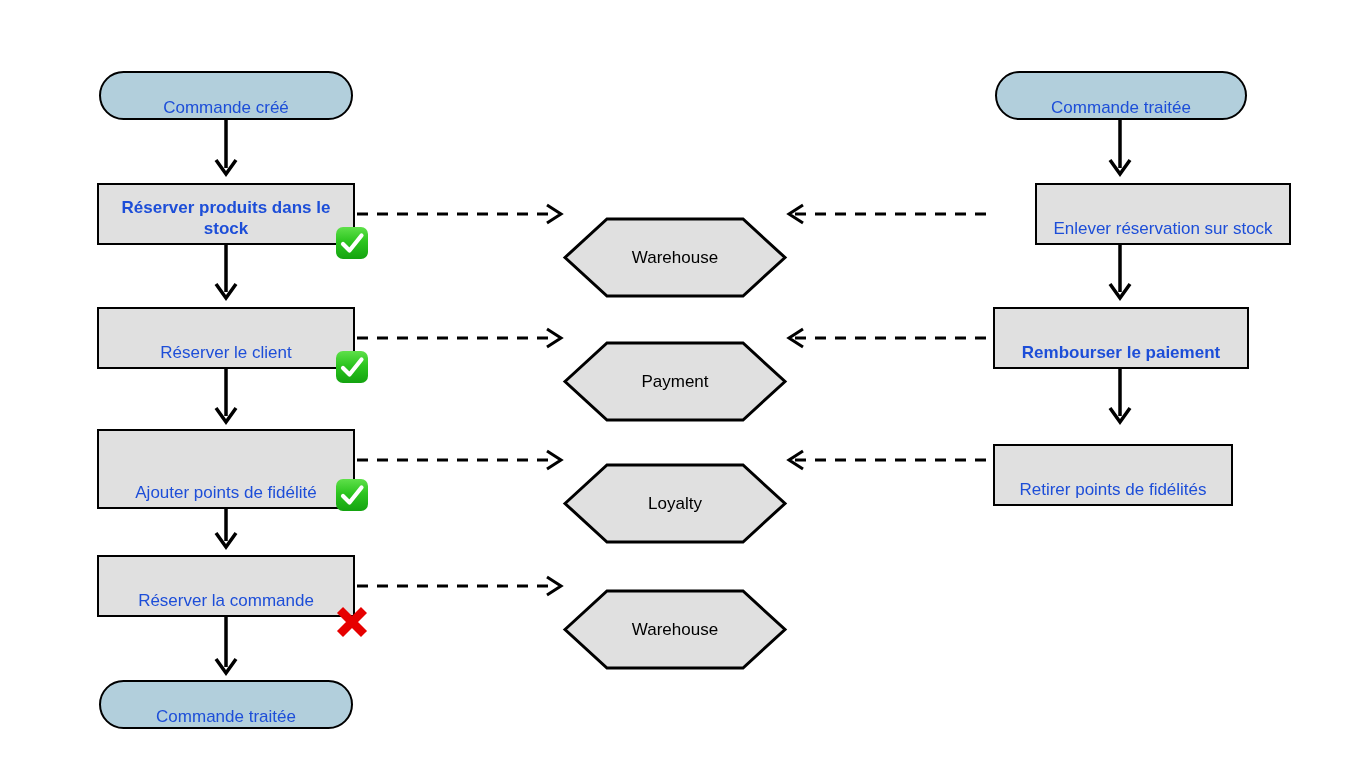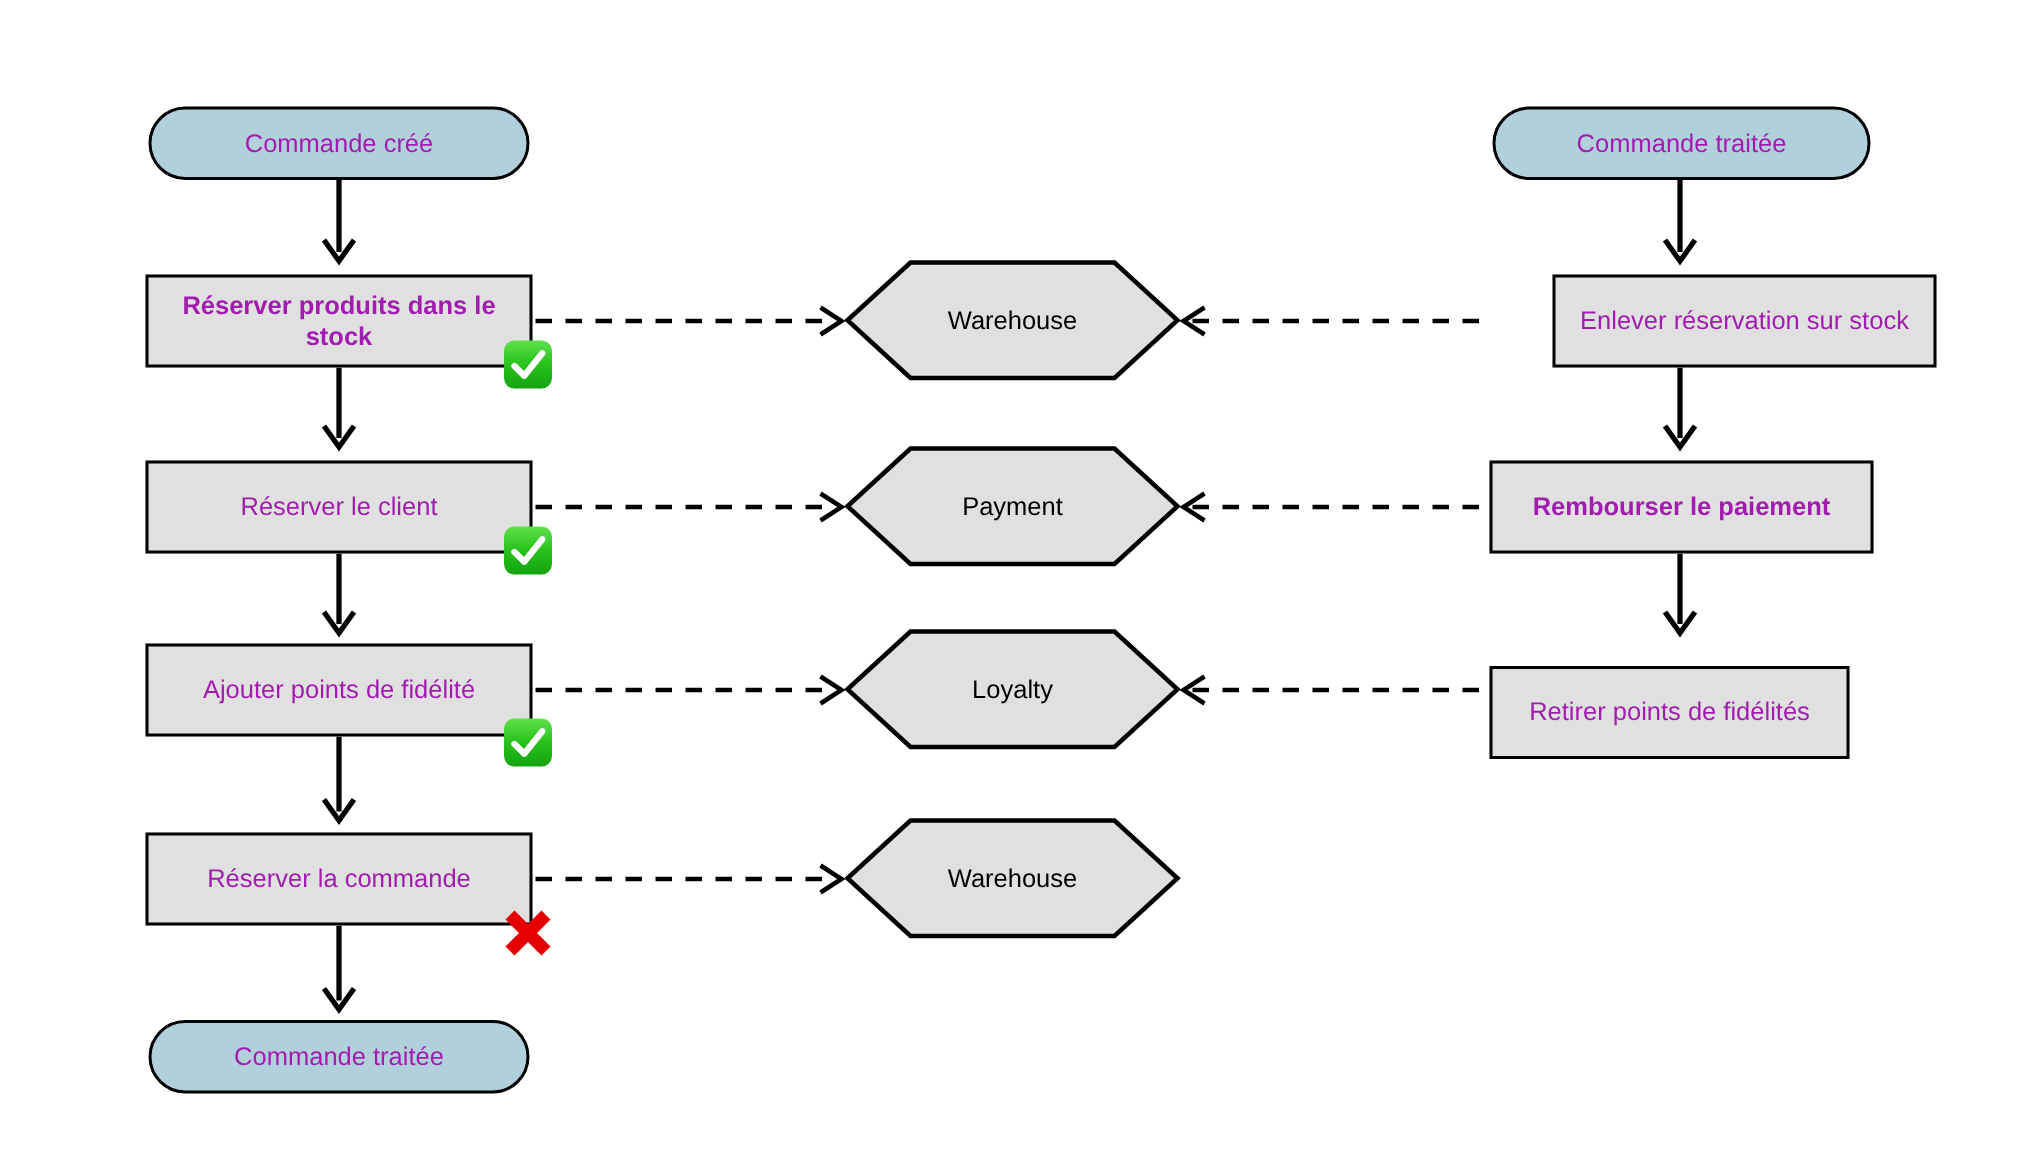--- a/index.html
+++ b/index.html
@@ -1,26 +1,26 @@
 <!DOCTYPE html>
 <html><head>
 <meta charset="utf-8">
 <style>
   html,body{margin:0;padding:0;background:#ffffff;}
   body{font-family:"Liberation Sans",sans-serif;}
   #stage{position:relative;width:1361px;height:781px;overflow:hidden;background:#fff;}
 
-  .node{position:absolute;box-sizing:border-box;display:flex;align-items:center;
-        justify-content:center;text-align:center;color:#a21caf;}
+  .node{position:absolute;box-sizing:border-box;display:flex;align-items:flex-end;
+        justify-content:center;text-align:center;color:#1d4ed8;}
 
   .proc{background:#e0e0e0;border:2.5px solid #000;font-size:17px;line-height:1.25;
         padding:4px 10px;}
   .term{background:#b2cfdc;border:2.5px solid #000;border-radius:28px;font-size:17px;}
 
-  .hexwrap{position:absolute;}
+  .hexwrap{position:absolute;margin-top:44px;}
   .hexwrap svg{display:block;overflow:visible;}
   .hexlabel{position:absolute;left:0;top:0;width:100%;height:100%;display:flex;
             align-items:center;justify-content:center;font-size:17px;color:#000;}
 
   .edge{position:absolute;overflow:visible;}
   .edge svg{display:block;overflow:visible;}
 
   .badge{position:absolute;width:34px;height:34px;}
   .badge svg{display:block;}
 </style>
@@ -128,21 +128,21 @@
   </div>
 
   <div class="node proc" style="left:97px;top:183px;width:258px;height:62px;font-weight:bold;">
     <span>Réserver produits dans le stock</span>
   </div>
 
   <div class="node proc" style="left:97px;top:307px;width:258px;height:62px;">
     <span>Réserver le client</span>
   </div>
 
-  <div class="node proc" style="left:97px;top:429px;width:258px;height:62px;">
+  <div class="node proc" style="left:97px;top:429px;width:258px;height:80px;">
     <span>Ajouter points de fidélité</span>
   </div>
 
   <div class="node proc" style="left:97px;top:555px;width:258px;height:62px;">
     <span>Réserver la commande</span>
   </div>
 
   <div class="node term" style="left:99px;top:680px;width:254px;height:49px;">
     <span>Commande traitée</span>
   </div>

